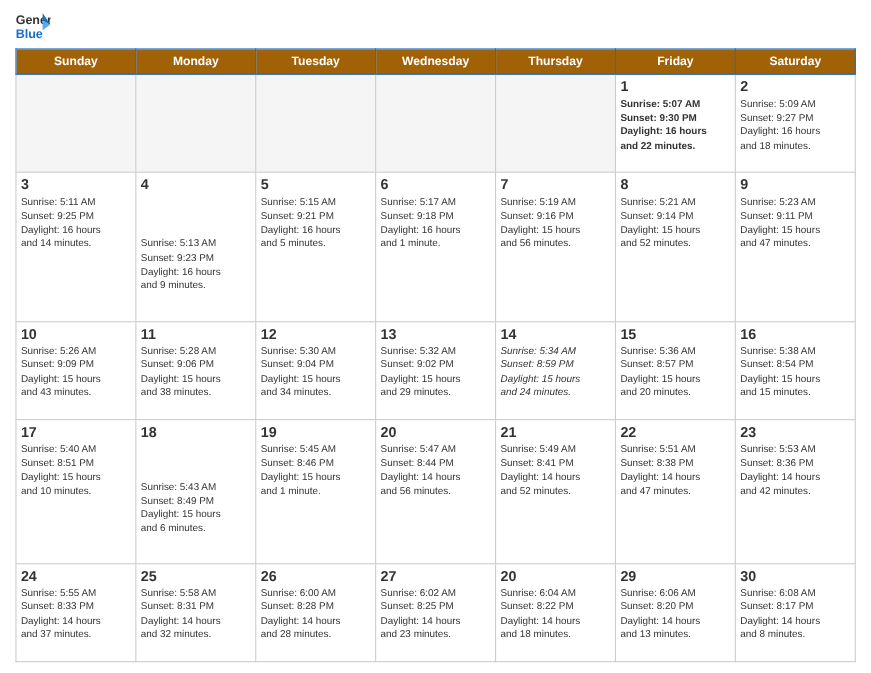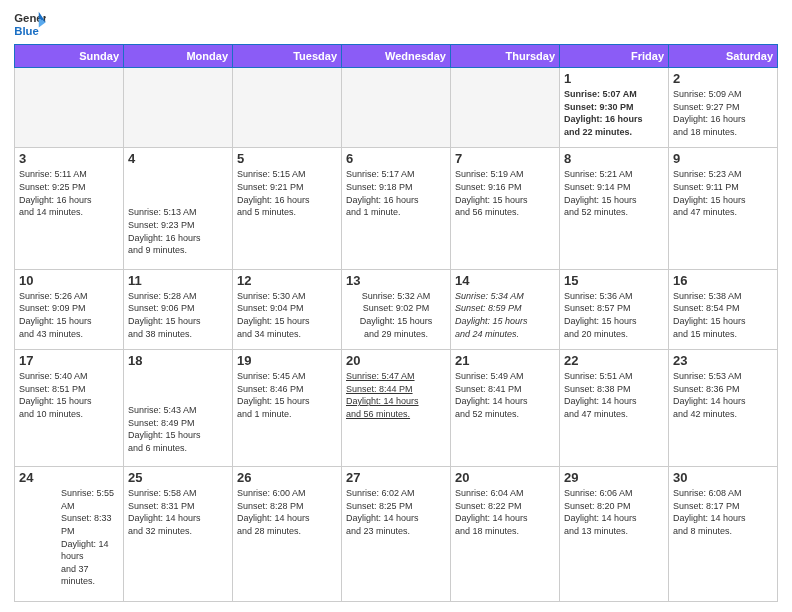--- a/index.html
+++ b/index.html
@@ -47,26 +47,26 @@
       font-style: italic;
     }
     .calendar {
       flex: 1;
       border: 1px solid #ccc;
       border-collapse: collapse;
       width: 100%;
       table-layout: fixed;
     }
     .calendar th {
-      background: #8b5cf6;
+      background: #a16207;
       color: #fff;
       font-size: 11px;
       font-weight: bold;
       padding: 5px 4px;
-      text-align: right;
+      text-align: center;
       border: 1px solid #1a6fc4;
     }
     .calendar td {
       border: 1px solid #ccc;
       vertical-align: top;
       padding: 3px 4px;
       font-size: 9.5px;
       color: #333;
       background: #fff;
       height: 72px;
@@ -213,21 +213,21 @@
           </td>
           <td>
             <span class="day-number">12</span>
             <div class="day-info" style="white-space: pre-line;">Sunrise: 5:30 AM
 Sunset: 9:04 PM
 Daylight: 15 hours
 and 34 minutes.</div>
           </td>
           <td>
             <span class="day-number">13</span>
-            <div class="day-info" style="white-space: pre-line; text-align: center;">Sunrise: 5:32 AM
+            <div class="day-info" style="white-space: pre-line;">Sunrise: 5:32 AM
 Sunset: 9:02 PM
 Daylight: 15 hours
 and 29 minutes.</div>
           </td>
           <td>
             <span class="day-number">14</span>
             <div class="day-info" style="white-space: pre-line; font-style: italic;">Sunrise: 5:34 AM
 Sunset: 8:59 PM
 Daylight: 15 hours
 and 24 minutes.</div>
@@ -264,21 +264,21 @@
           </td>
           <td>
             <span class="day-number">19</span>
             <div class="day-info" style="white-space: pre-line;">Sunrise: 5:45 AM
 Sunset: 8:46 PM
 Daylight: 15 hours
 and 1 minute.</div>
           </td>
           <td>
             <span class="day-number">20</span>
-            <div class="day-info" style="white-space: pre-line; text-decoration: underline;">Sunrise: 5:47 AM
+            <div class="day-info" style="white-space: pre-line;">Sunrise: 5:47 AM
 Sunset: 8:44 PM
 Daylight: 14 hours
 and 56 minutes.</div>
           </td>
           <td>
             <span class="day-number">21</span>
             <div class="day-info" style="white-space: pre-line;">Sunrise: 5:49 AM
 Sunset: 8:41 PM
 Daylight: 14 hours
 and 52 minutes.</div>
@@ -294,21 +294,21 @@
             <span class="day-number">23</span>
             <div class="day-info" style="white-space: pre-line;">Sunrise: 5:53 AM
 Sunset: 8:36 PM
 Daylight: 14 hours
 and 42 minutes.</div>
           </td>
         </tr>
         <tr>
           <td>
             <span class="day-number">24</span>
-            <div class="day-info" style="white-space: pre-line; margin-left: 42px;">Sunrise: 5:55 AM
+            <div class="day-info" style="white-space: pre-line;">Sunrise: 5:55 AM
 Sunset: 8:33 PM
 Daylight: 14 hours
 and 37 minutes.</div>
           </td>
           <td>
             <span class="day-number">25</span>
             <div class="day-info" style="white-space: pre-line;">Sunrise: 5:58 AM
 Sunset: 8:31 PM
 Daylight: 14 hours
 and 32 minutes.</div>

